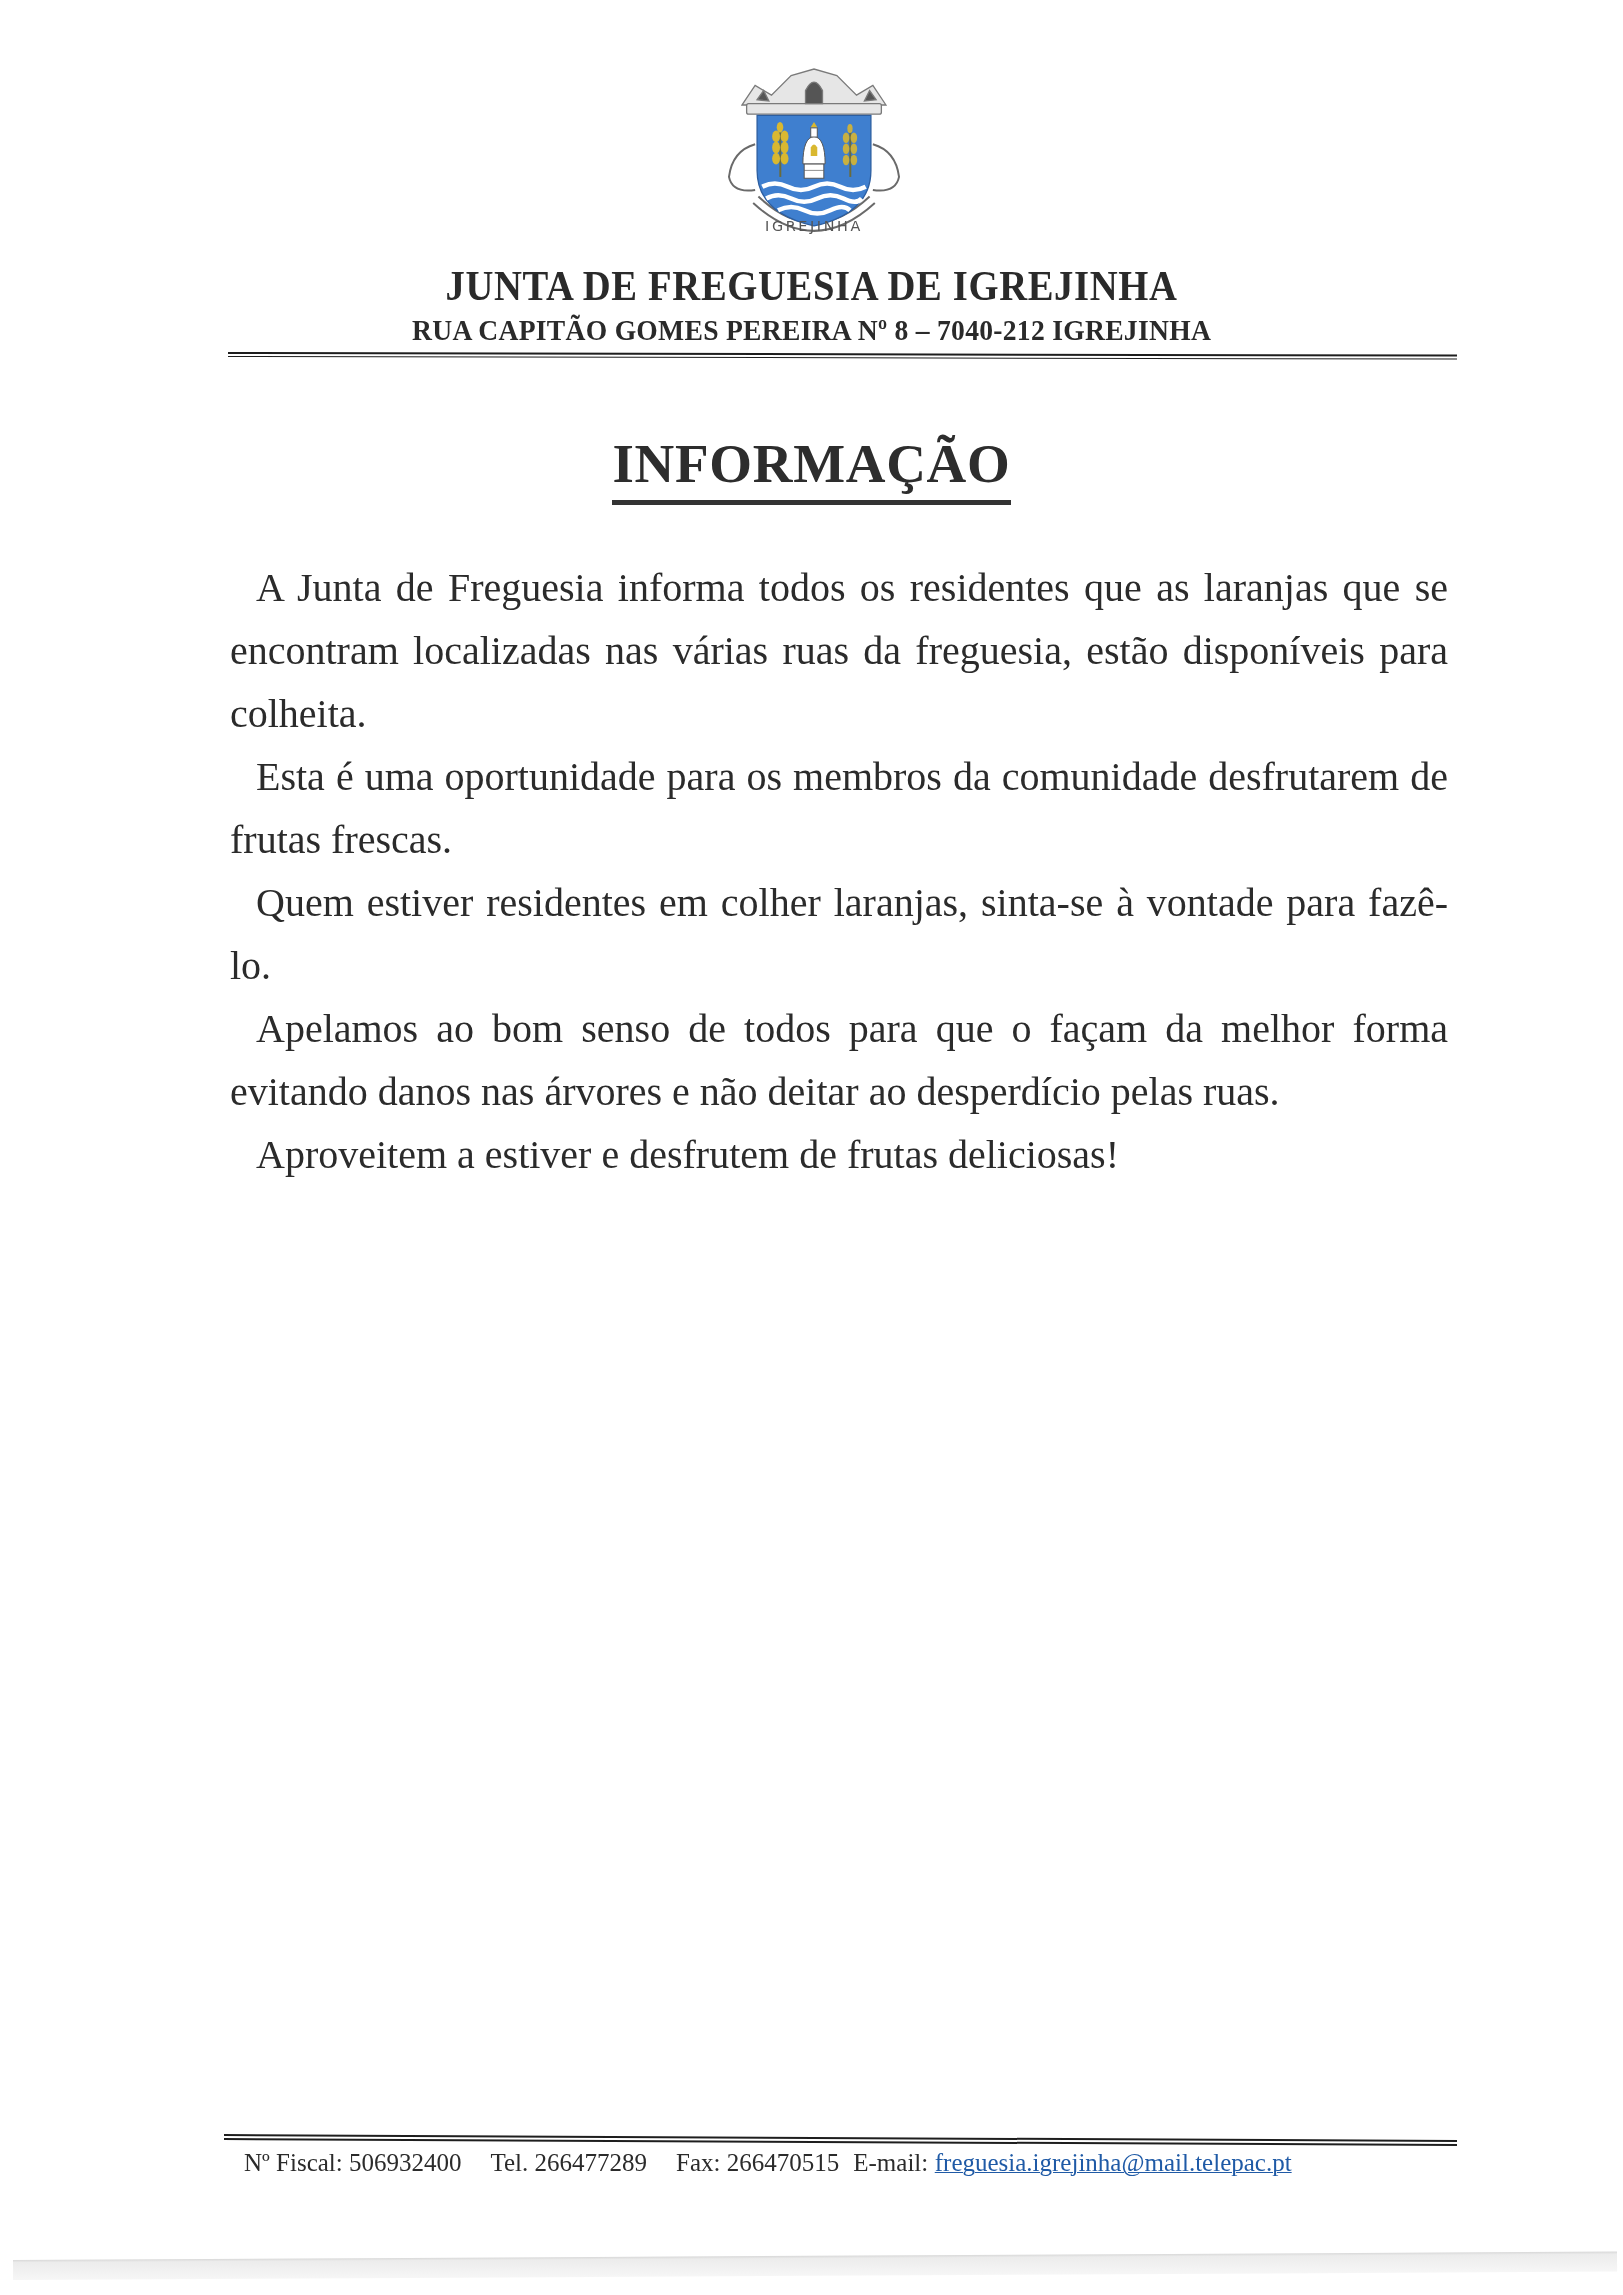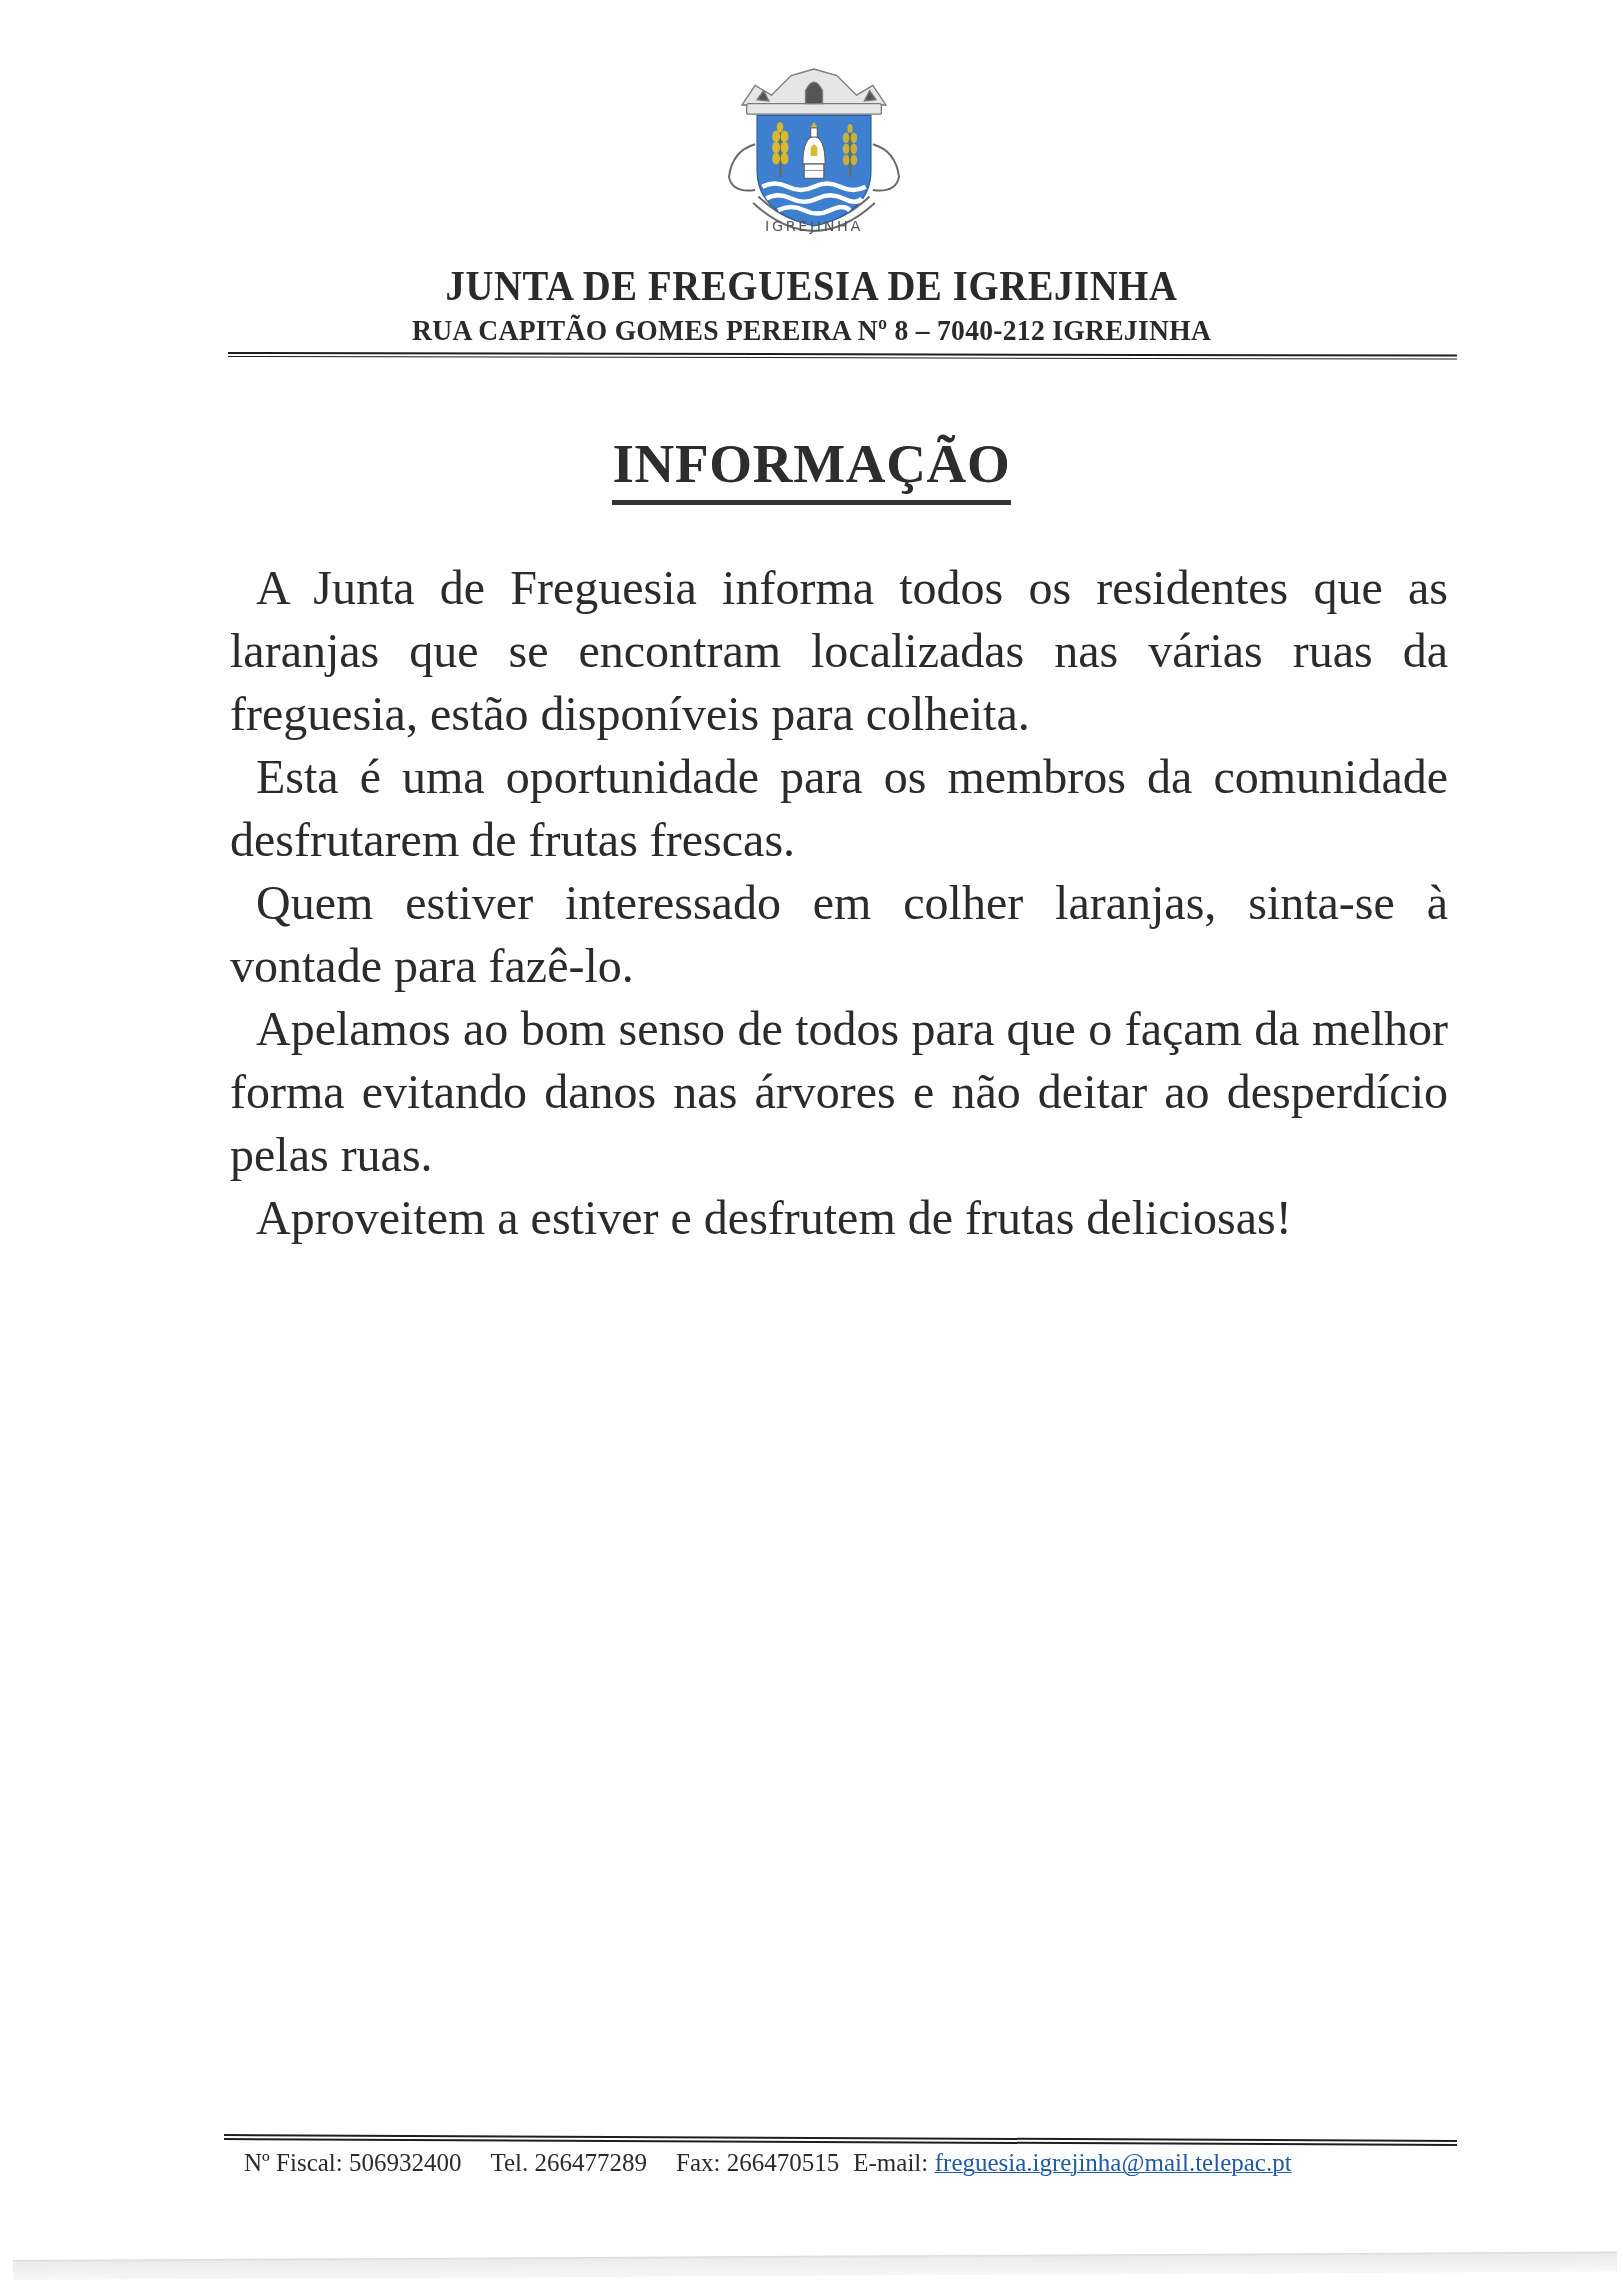--- a/index.html
+++ b/index.html
@@ -91,21 +91,21 @@
       border-bottom: 5.2px solid #333333;
       line-height: 1;
     }
 
     
     .body-text {
       position: absolute;
       left: 230px;
       width: 1218px;
       top: 556px;
-      font-size: 48px;
+      font-size: 40px;
       line-height: 63px;
       color: #2b2b2b;
     }
     .body-text p {
       margin: 0;
       text-align: justify;
       text-indent: 26px;
     }
 
     
@@ -228,21 +228,21 @@
 <div class="org-address">RUA CAPITÃO GOMES PEREIRA Nº 8 – 7040-212 IGREJINHA</div>
 <div class="header-rule"></div>
 
 <div class="doc-title">
   <span>INFORMAÇÃO</span>
 </div>
 
 <div class="body-text">
   <p>A Junta de Freguesia informa todos os residentes que as laranjas que se encontram localizadas nas várias ruas da freguesia, estão disponíveis para colheita.</p>
   <p>Esta é uma oportunidade para os membros da comunidade desfrutarem de frutas frescas.</p>
-  <p>Quem estiver interessado em colher laranjas, sinta-se à vontade para fazê-lo.</p>
+  <p>Quem estiver residentes em colher laranjas, sinta-se à vontade para fazê-lo.</p>
   <p>Apelamos ao bom senso de todos para que o façam da melhor forma evitando danos nas árvores e não deitar ao desperdício pelas ruas.</p>
   <p>Aproveitem a estiver e desfrutem de frutas deliciosas!</p>
 </div>
 
 <div class="footer-rule"></div>
 <div class="footer">
   <span class="item">Nº Fiscal: 506932400</span>
   <span class="item">Tel. 266477289</span>
   <span class="item tight">Fax: 266470515</span>
   <span class="email-label">E-mail:</span>

